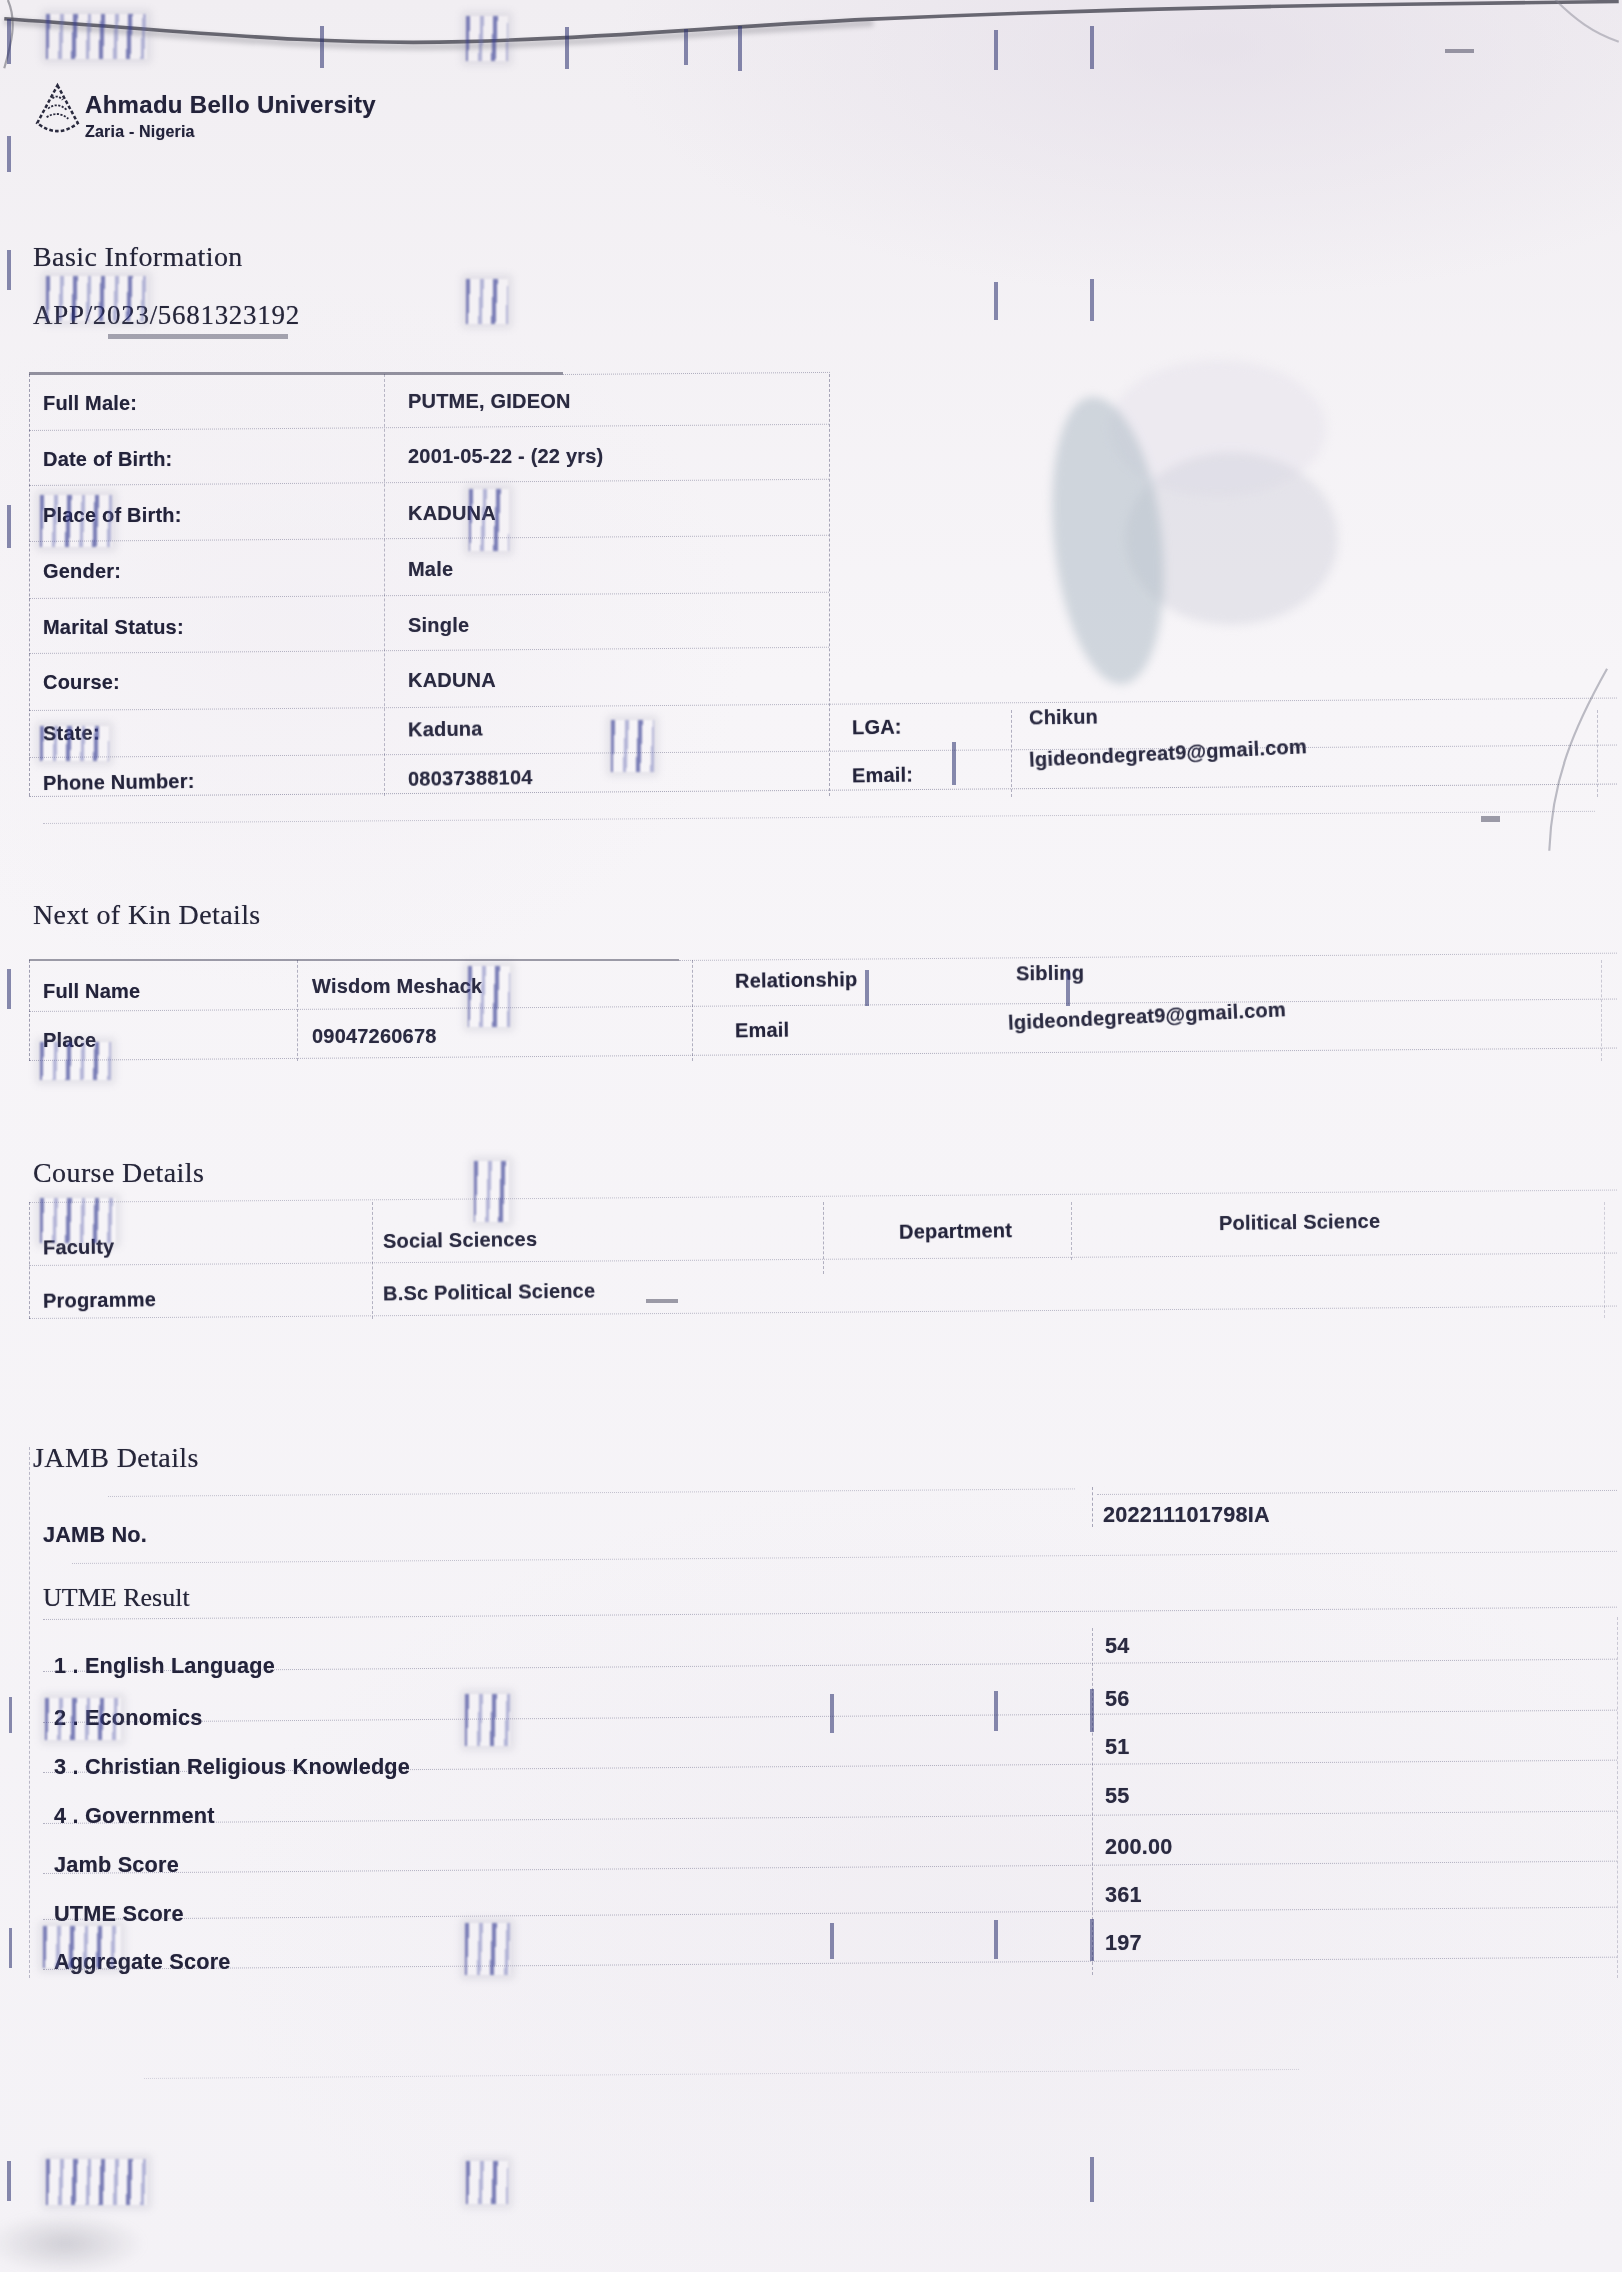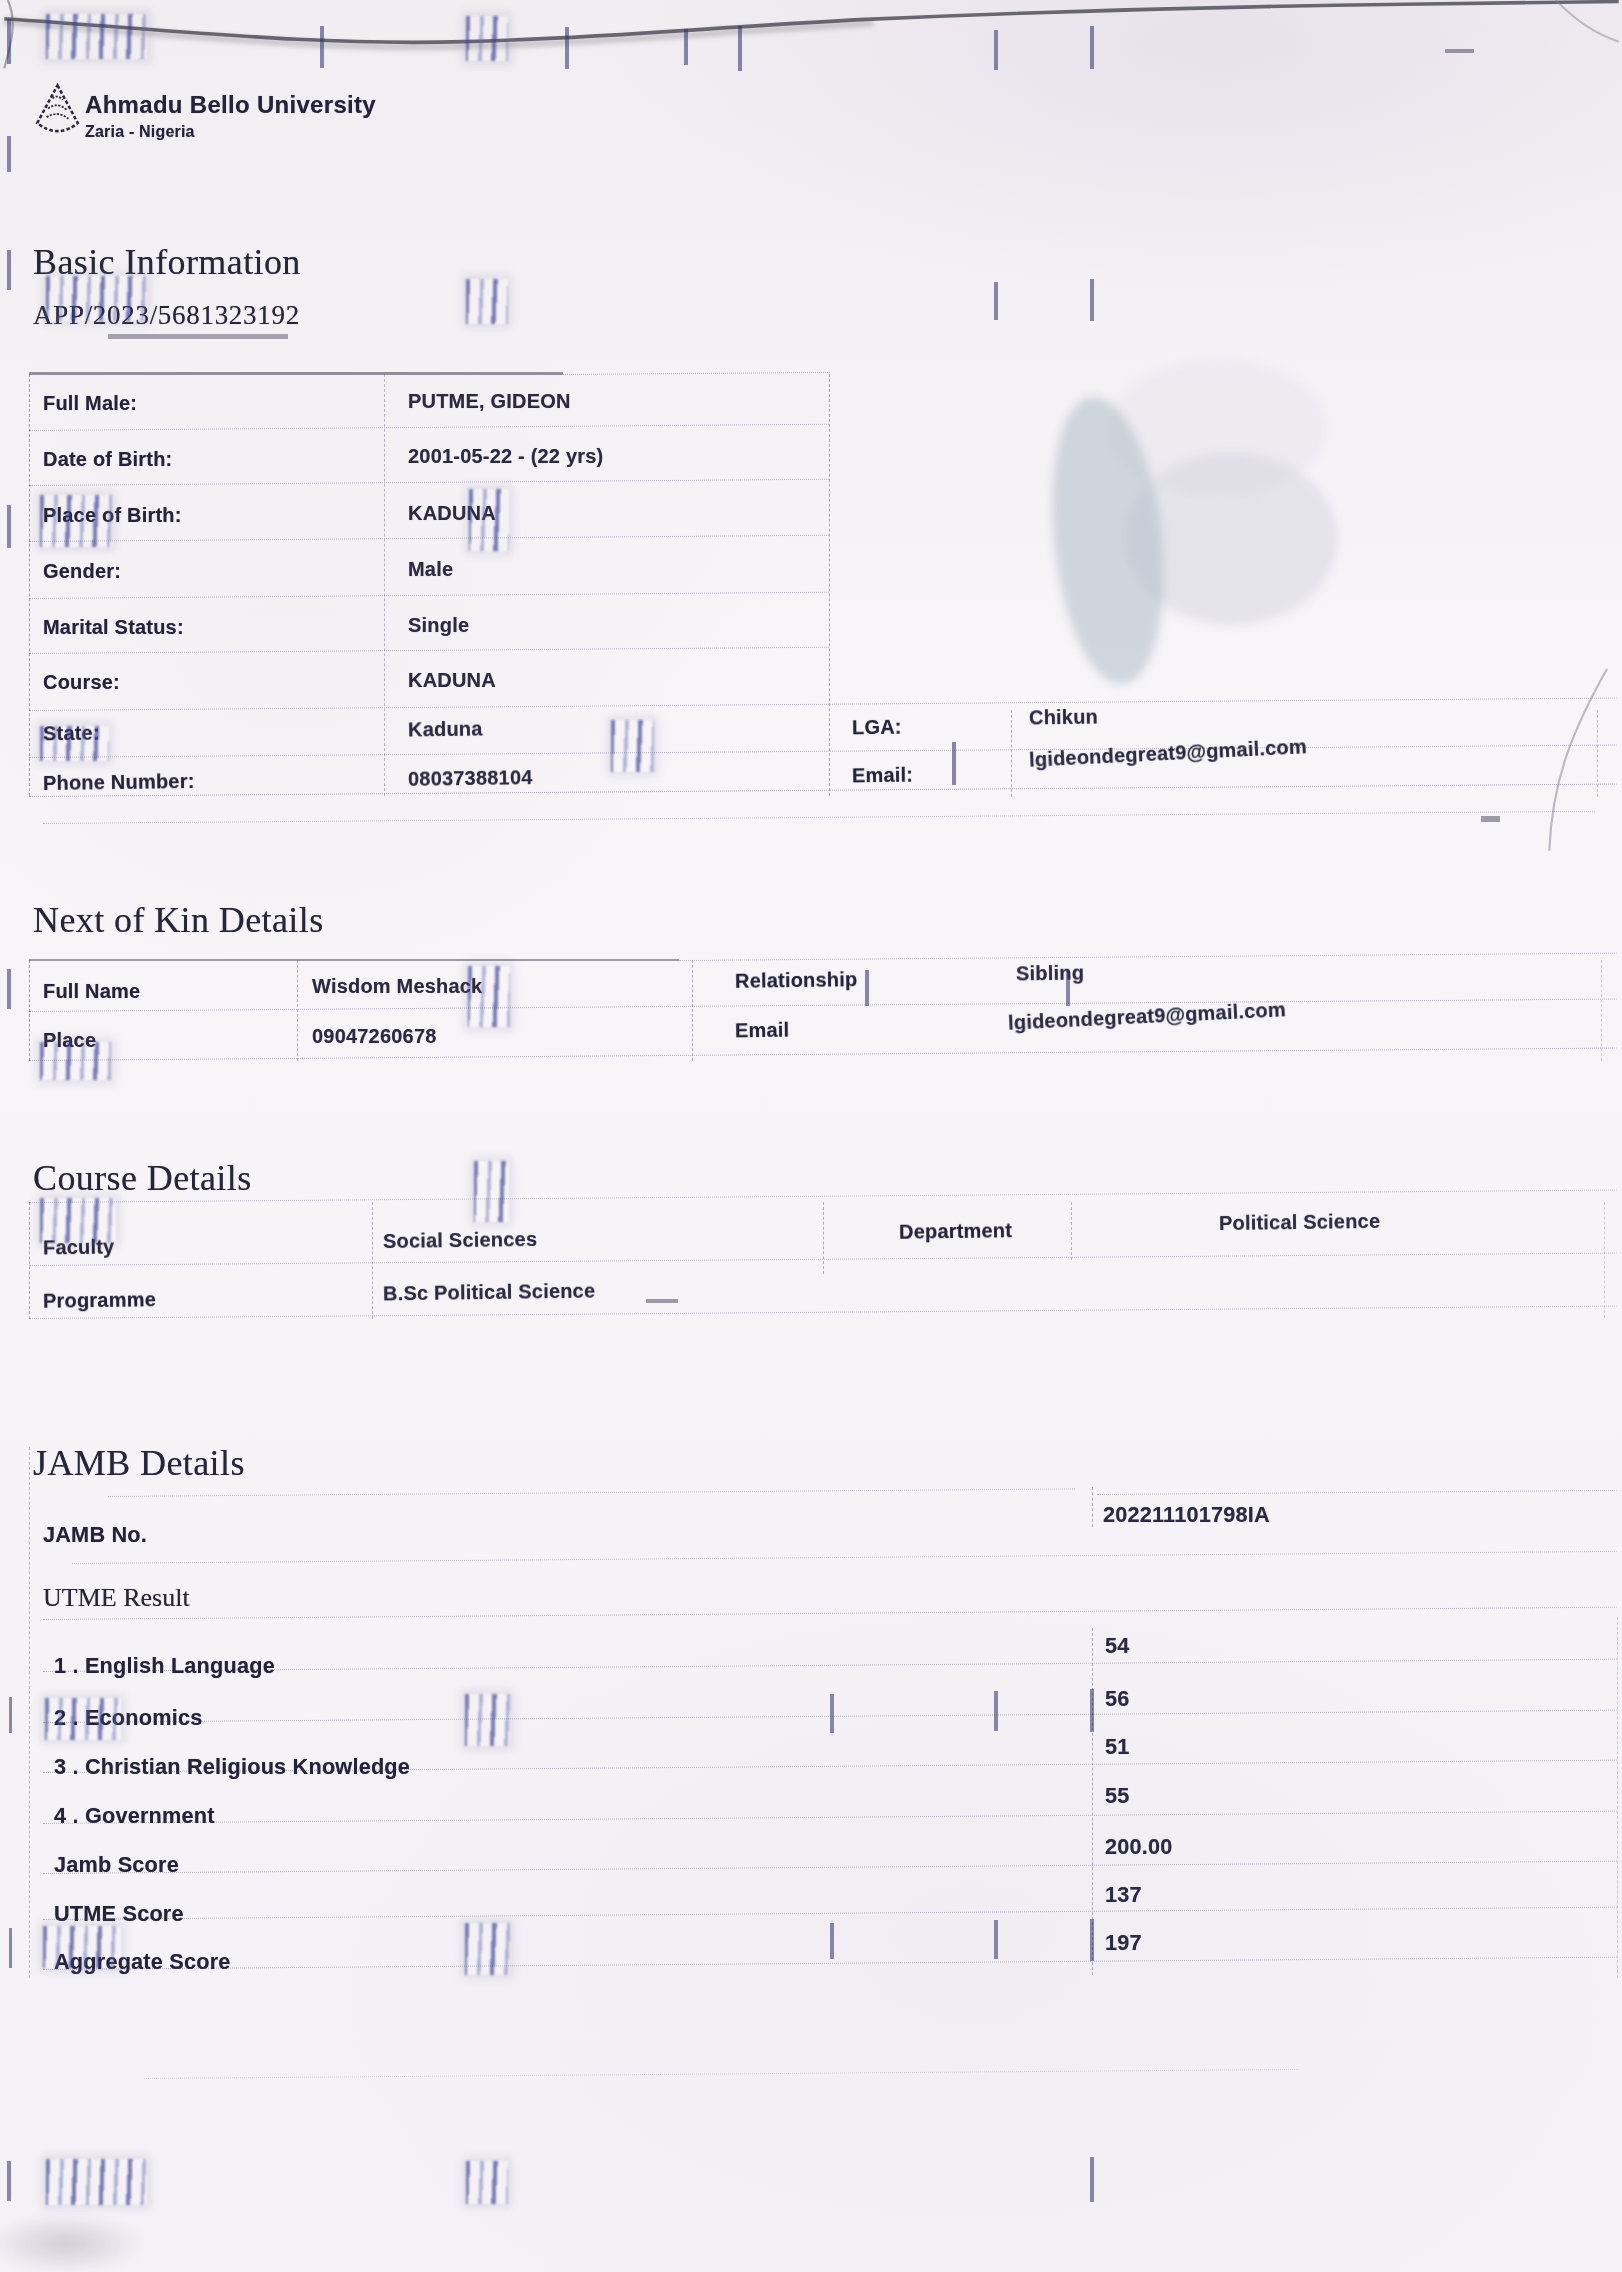--- a/index.html
+++ b/index.html
@@ -6,21 +6,21 @@
   .page{position:relative;width:1623px;height:2273px;overflow:hidden;
     font-family:"Liberation Sans",sans-serif;color:#23233a;
     background:
       radial-gradient(866px 361px at 75% 2%, rgba(223,216,228,.55), transparent 70%),
       radial-gradient(650px 505px at 18% 28%, rgba(240,236,242,.5), transparent 70%),
       radial-gradient(1083px 650px at 60% 85%, rgba(236,232,239,.45), transparent 70%),
       linear-gradient(180deg,#f1eef2,#f7f5f8 30%,#f4f2f6);}
   .abs{position:absolute;white-space:nowrap;}
   .srf{font-family:"Liberation Serif",serif;font-weight:400;color:#262639;
        text-shadow:0 0 0.7px rgba(38,38,70,.55);}
-  .h1{font-size:36px;letter-spacing:0.4px;}
+  .h1{font-size:28px;letter-spacing:0.4px;}
   .app{font-size:27px;letter-spacing:0.7px;}
   .utme{font-size:26px;}
   .lbl,.val{font-weight:700;font-size:20px;letter-spacing:0.2px;
        text-shadow:0 0 0.7px rgba(35,35,70,.45);filter:blur(0.2px);}
   .val{color:#2a2a40;}
   .j{font-size:21.7px;}
   .unm{font-size:24px;letter-spacing:0.3px;}
   .ulc{font-size:16px;}
   .t1{transform:rotate(-.8deg);}
   .t3{transform:rotate(-2.8deg);}
@@ -124,21 +124,21 @@
   <div class="abs lbl j" style="left:54px;top:1653px">1 . English Language</div>
   <div class="abs val j" style="left:1105px;top:1686px">56</div>
   <div class="abs lbl j" style="left:54px;top:1705px">2 . Economics</div>
   <div class="abs val j" style="left:1105px;top:1734px">51</div>
   <div class="abs lbl j" style="left:54px;top:1754px">3 . Christian Religious Knowledge</div>
   <div class="abs val j" style="left:1105px;top:1783px">55</div>
   <div class="abs lbl j" style="left:54px;top:1803px">4 . Government</div>
 
   <div class="abs val j" style="left:1105px;top:1834px">200.00</div>
   <div class="abs lbl j" style="left:54px;top:1852px">Jamb Score</div>
-  <div class="abs val j" style="left:1105px;top:1882px">137</div>
+  <div class="abs val j" style="left:1105px;top:1882px">361</div>
   <div class="abs lbl j" style="left:54px;top:1901px">UTME Score</div>
   <div class="abs val j" style="left:1105px;top:1930px">197</div>
   <div class="abs lbl j" style="left:54px;top:1949px">Aggregate Score</div>
 
   <div class="smudge"></div>
   <div id="deco">
       <div class="hl" style="left: 563px; top: 374px; width: 267px; height: 0px; opacity: 0.4;"></div>
       <div class="hl" style="left: 29px; top: 430px; width: 800px; height: 0px; opacity: 0.38;"></div>
       <div class="hl" style="left: 29px; top: 485px; width: 800px; height: 0px; opacity: 0.38;"></div>
       <div class="hl" style="left: 29px; top: 541px; width: 800px; height: 0px; opacity: 0.38;"></div>

